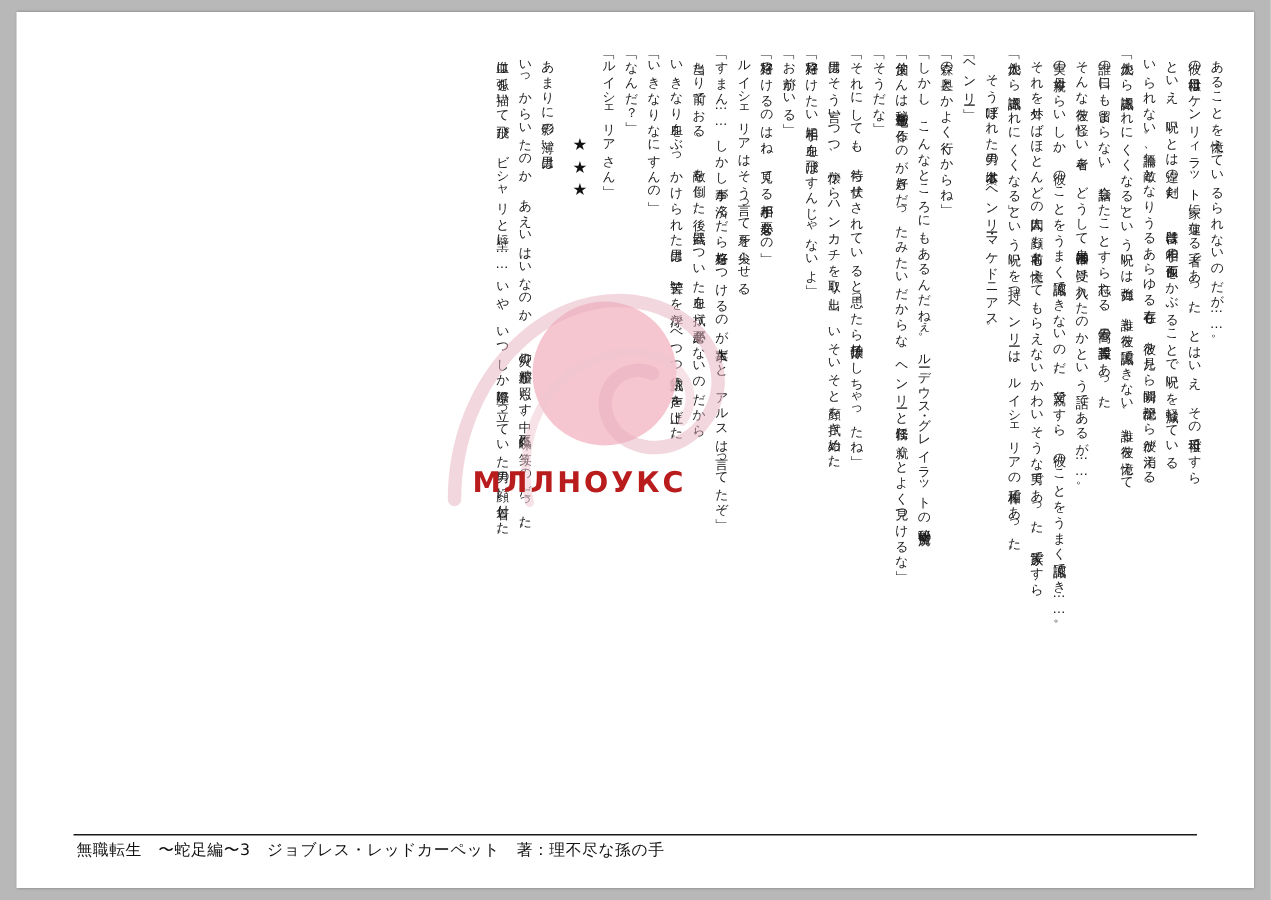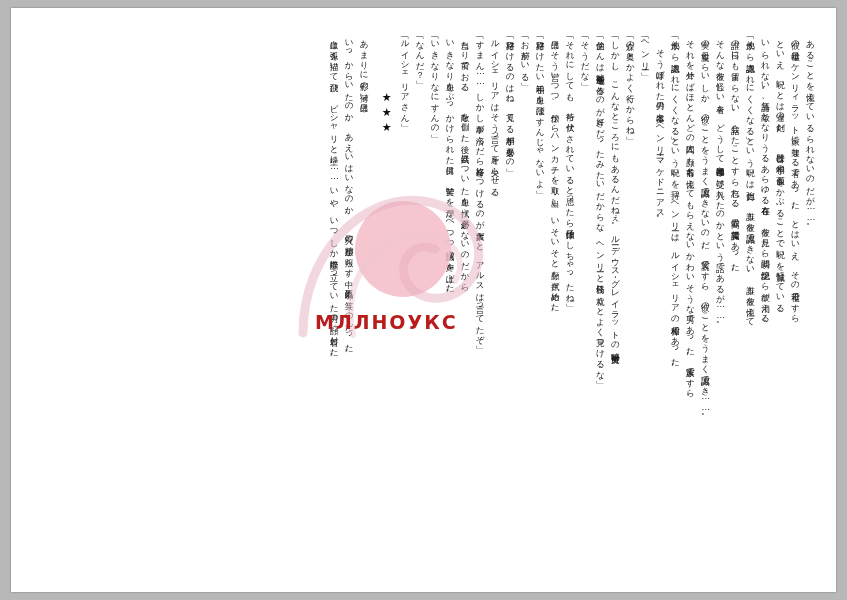--- a/index.html
+++ b/index.html
@@ -183,14 +183,18 @@
 
   <div id="watermark">
     <div id="wm-circle"></div>
     <svg id="wm-swirl" viewBox="0 0 240 160">
       <path d="M10,150 C10,70 70,10 130,18 C180,25 200,70 175,100 C155,124 120,118 112,95 C105,74 124,58 142,66" fill="none" stroke="#e7b0bf" stroke-width="9" stroke-linecap="round"></path>
       <path d="M60,152 C48,100 80,52 128,52 C160,52 176,78 162,98" fill="none" stroke="#efc6d1" stroke-width="6" stroke-linecap="round"></path>
     </svg>
     <div id="wm-text">МЛЛНОУКС</div>
   </div>
 
+  <div id="footer">
+    <div id="footer-line"></div>
+    <div id="footer-title">無職転生　〜蛇足編〜3　ジョブレス・レッドカーペット　著：理不尽な孫の手</div>
+  </div>
 
 </div>
 
 </body></html>

